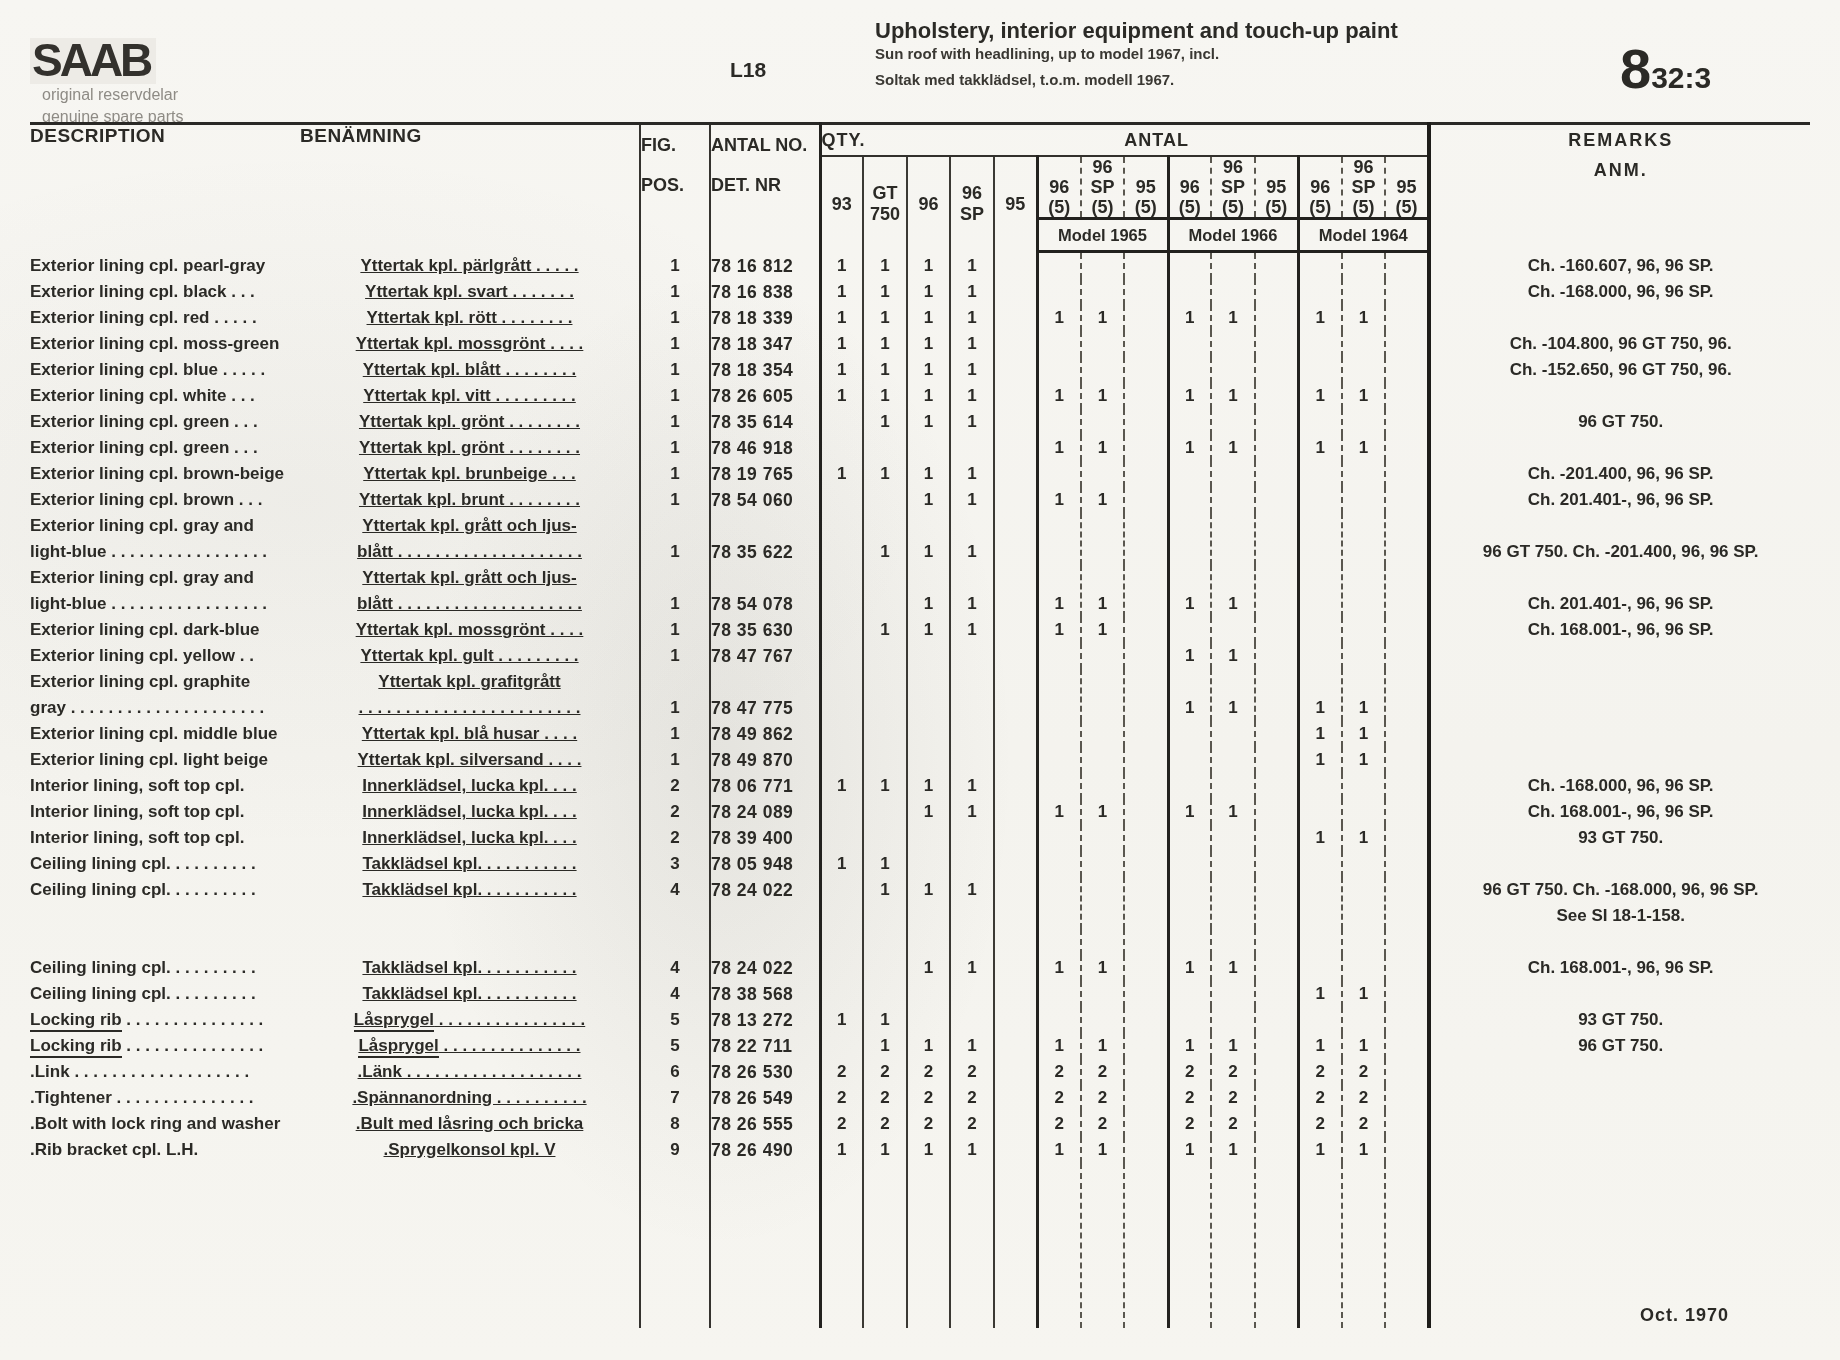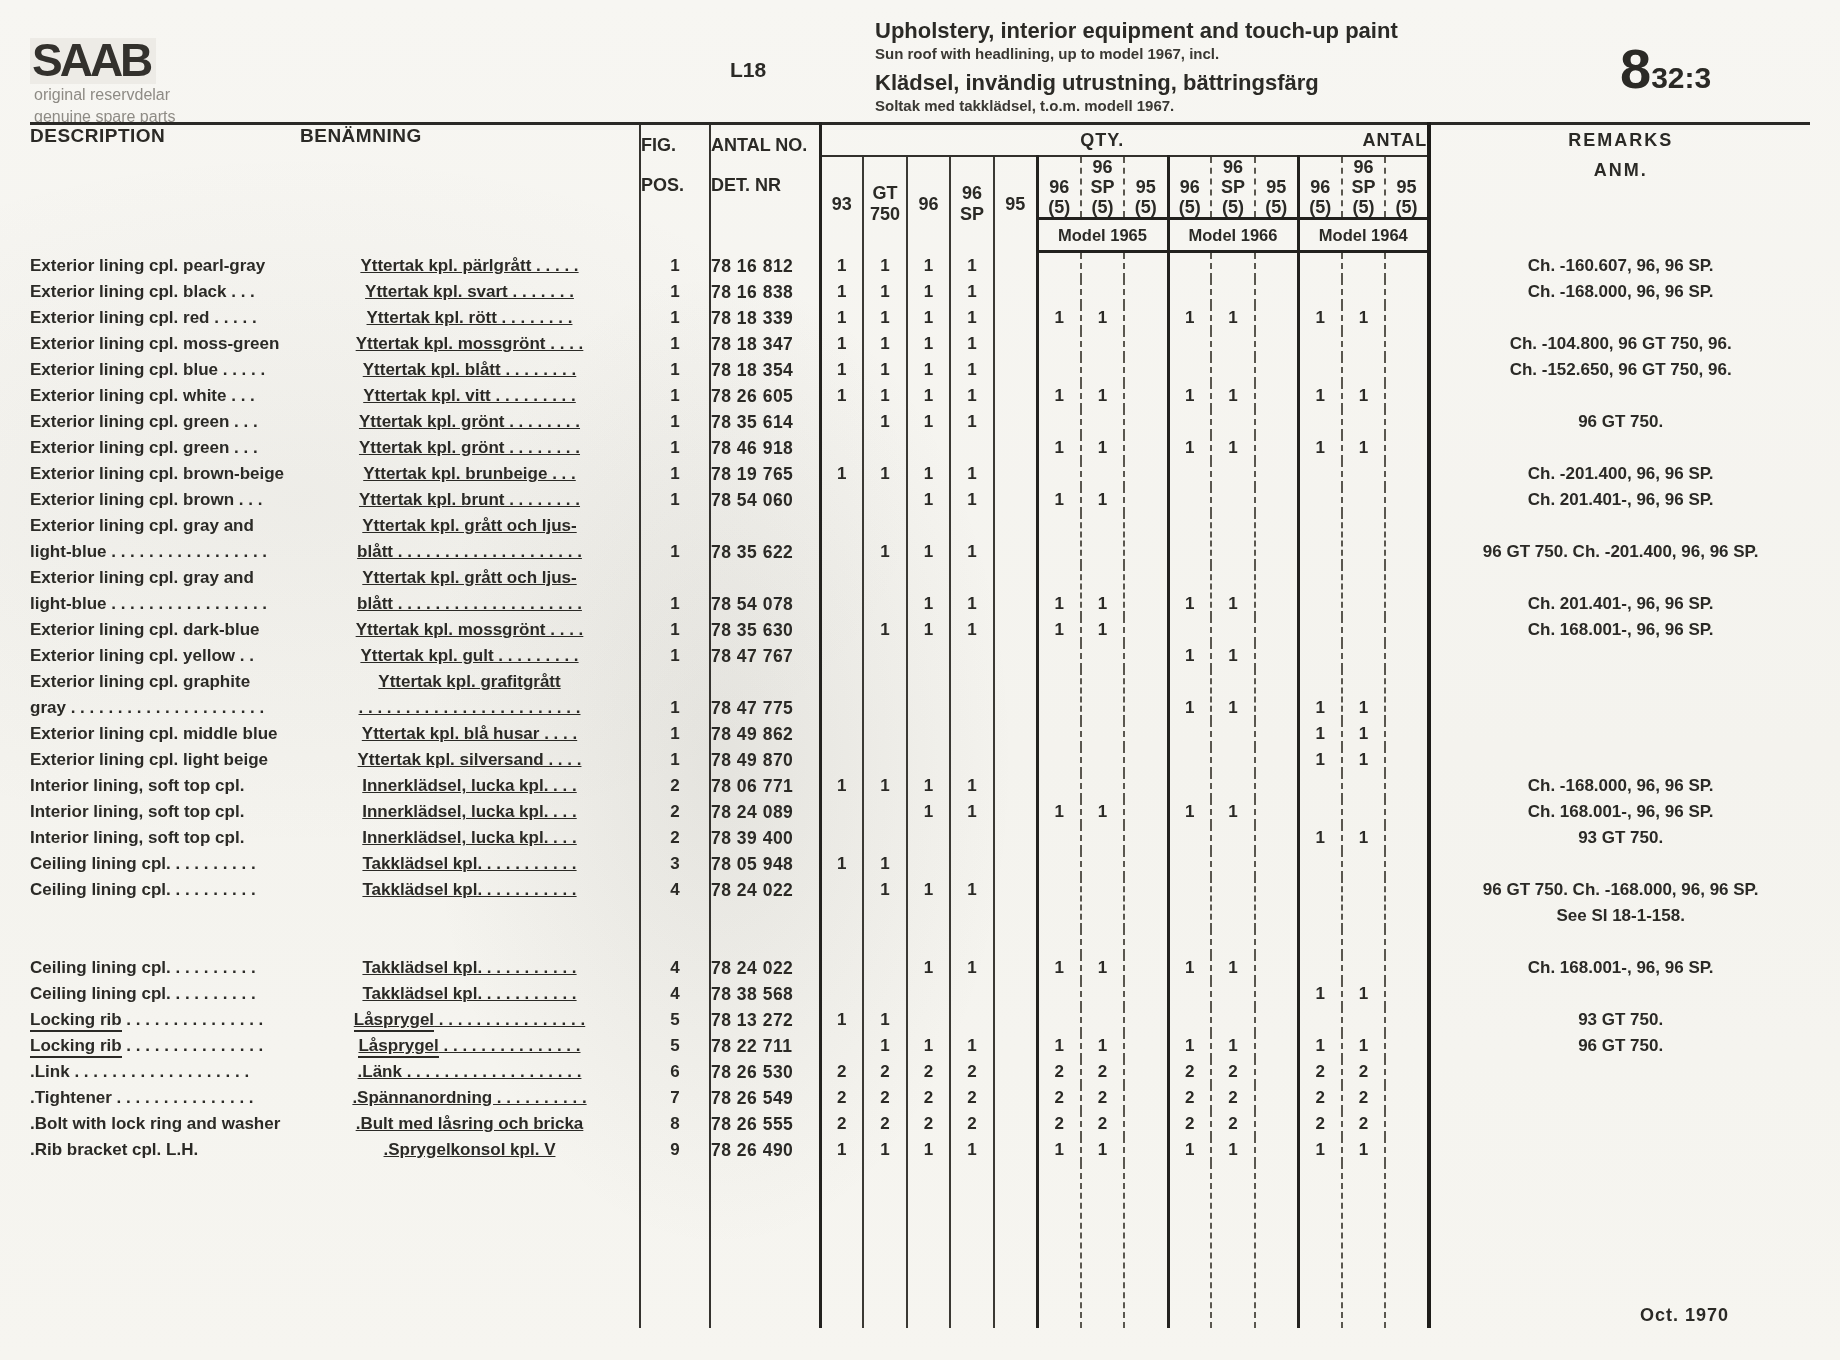--- a/index.html
+++ b/index.html
@@ -10,42 +10,42 @@
       radial-gradient(ellipse 900px 500px at 300px 500px, rgba(120,118,110,0.06), transparent 70%),
       linear-gradient(180deg,#f7f6f2 0%,#f4f3ee 55%,#f6f5f0 100%);
     font-family:"Liberation Sans","DejaVu Sans",sans-serif;
     color:#262522;
   }
   .pre{white-space:pre-line;}
   
   #logo-block{position:absolute;left:30px;top:38px;width:190px;}
   #logo-word{font-size:46px;font-weight:900;letter-spacing:-3px;color:#33312d;line-height:44px;
     background:#edebe6;display:inline-block;padding:0 6px 2px 2px;}
-  .logo-sub{font-size:16px;font-weight:400;color:#8e8b85;line-height:22px;margin-left:4px;}
+  .logo-sub{font-size:16px;font-weight:400;color:#8e8b85;line-height:22px;margin-left:12px;}
   #sheet-code{position:absolute;left:730px;top:58px;font-size:21px;font-weight:700;color:#2b2a26;}
   #title-block{position:absolute;left:875px;top:18px;width:700px;}
   .title-main{font-size:22px;font-weight:700;color:#2b2a26;line-height:26px;}
   .title-sub{font-size:15px;font-weight:700;color:#3a3833;line-height:20px;margin-bottom:6px;}
   #page-ref{position:absolute;left:1620px;top:36px;white-space:nowrap;}
   #page-ref .big{font-size:56px;font-weight:700;color:#2b2a26;}
   #page-ref .small{font-size:30px;font-weight:700;color:#2b2a26;margin-left:0;}
   #footer-date{position:absolute;left:1640px;top:1305px;font-size:18px;font-weight:700;color:#2b2a26;letter-spacing:1px;}
   
   #parts-table{
     position:absolute;left:30px;top:122px;width:1780px;
     border-collapse:collapse;table-layout:fixed;
     border-top:3px solid #2a2926;
   }
   #parts-table th,#parts-table td{padding:0;margin:0;font-weight:700;color:#2b2a26;}
   thead th{font-size:18px;line-height:21px;}
   .h-desc,.h-ben{text-align:left;vertical-align:top;padding-top:20px;font-size:19px;letter-spacing:0.5px;}
   .h-fig,.h-part{text-align:left;vertical-align:top;padding-top:16px;font-size:18px;line-height:40px;padding-left:4px;}
   .h-part{padding-left:8px;}
   .h-qty{border-bottom:2px solid #32302c;height:30px;vertical-align:middle;}
-  .h-qty .lab{display:inline-block;width:50%;text-align:right;font-size:18px;letter-spacing:1px;}
+  .h-qty .lab{display:inline-block;width:50%;text-align:left;font-size:18px;letter-spacing:1px;}
   .h-base{vertical-align:middle;text-align:center;font-size:18px;}
   .h-grp{vertical-align:bottom;text-align:center;padding-bottom:4px;font-size:18px;line-height:20px;}
   .h-model{border:3px solid #22211e;text-align:center;font-size:16.5px;height:30px;vertical-align:middle;}
   .h-rem{vertical-align:top;padding-top:18px;text-align:center;font-size:18px;letter-spacing:2px;line-height:30px;}
   
   .c-fig{border-left:2px solid #35332f;border-right:2px solid #35332f;}
   .q{border-left:2px solid #3b3934;text-align:center;}
   .q0{border-left:3px solid #23221f;}
   .q5,.q8,.q11{border-left:3px solid #23221f;}
   .q6,.q7,.q9,.q10,.q12,.q13{border-left:2px dashed #5a574f;}
@@ -69,21 +69,20 @@
     <div id="logo-word">SAAB</div>
     <div class="logo-sub">original reservdelar</div>
     <div class="logo-sub">genuine spare parts</div>
   </div>
 
   <div id="sheet-code">L18</div>
 
   <div id="title-block">
     <div class="title-main">Upholstery, interior equipment and touch-up paint</div>
     <div class="title-sub">Sun roof with headlining, up to model 1967, incl.</div>
-    <div class="title-main">Klädsel, invändig utrustning, bättringsfärg</div>
     <div class="title-sub">Soltak med takklädsel, t.o.m. modell 1967.</div>
   </div>
 
   <div id="page-ref">
     <span class="big">8</span><span class="small">32:3</span>
   </div>
 
   <table id="parts-table">
     <colgroup>
       <col style="width:270px">

